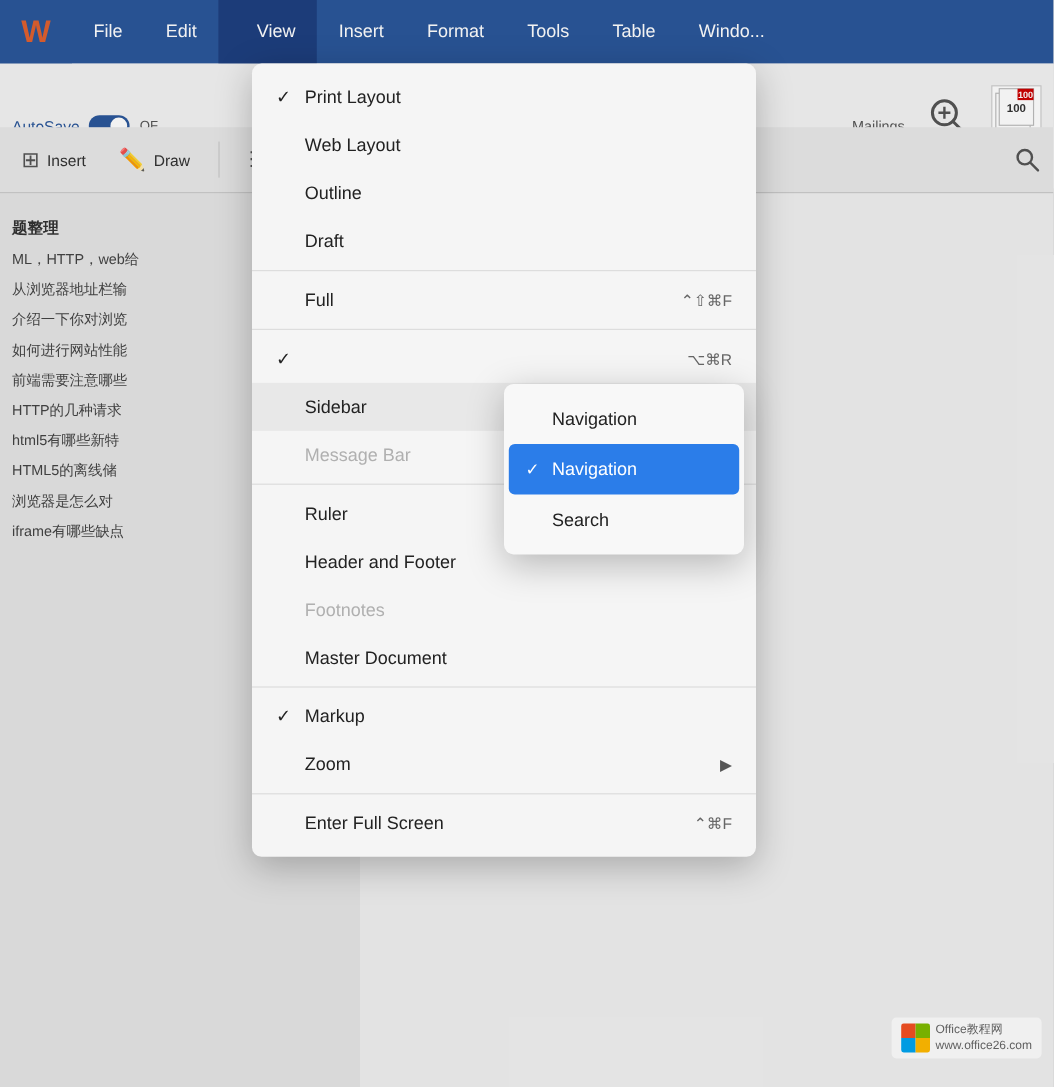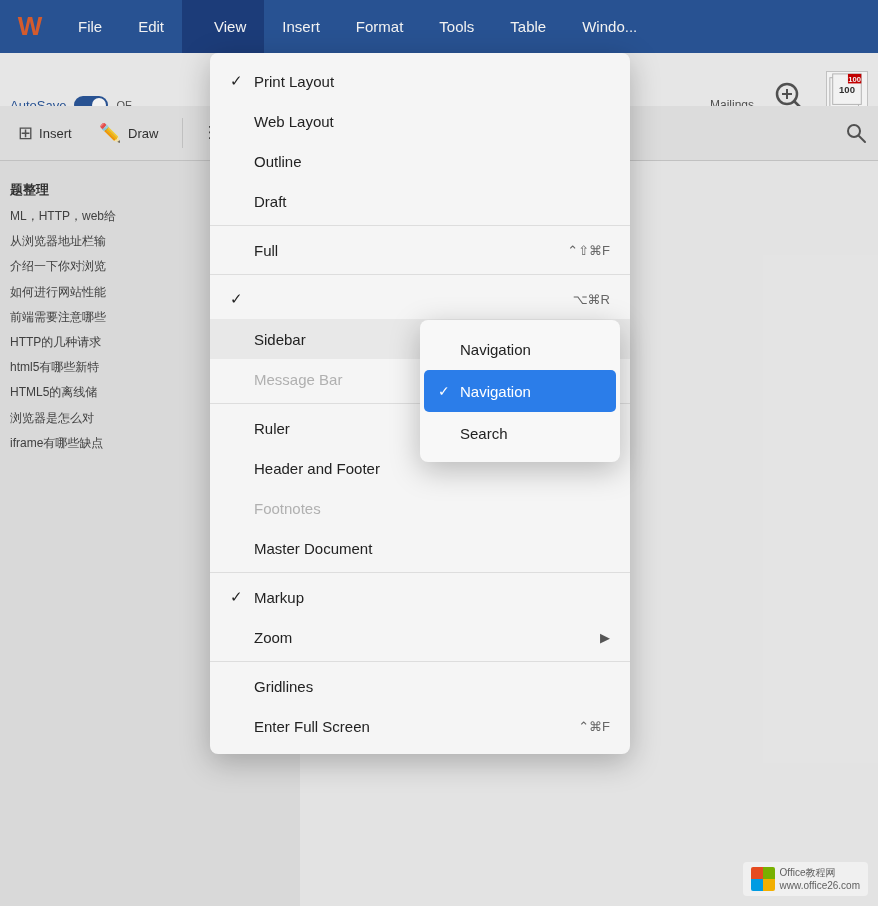--- a/index.html
+++ b/index.html
@@ -281,21 +281,21 @@
       padding: 11px 14px;
     }
     .submenu-item .check {
       width: 22px;
       font-size: 14px;
     }
 
     
     .office-logo {
       position: absolute;
-      bottom: 10px;
+      bottom: 24px;
       right: 10px;
       display: flex;
       align-items: center;
       gap: 6px;
       z-index: 2;
     }
   </style>
 </head>
 <body>
 
@@ -493,24 +493,20 @@
 
 
   <div class="menu-option">
     <span class="check"></span>
     <span class="label">Zoom</span>
     <span class="arrow">▶</span>
   </div>
 
   <div class="divider"></div>
 
-  <div class="menu-option">
-    <span class="check"></span>
-    <span class="label">Gridlines</span>
-  </div>
 
   <div class="menu-option">
     <span class="check"></span>
     <span class="label">Enter Full Screen</span>
     <span class="shortcut">⌃⌘F</span>
   </div>
 </div>
 
 <div class="submenu">
 

